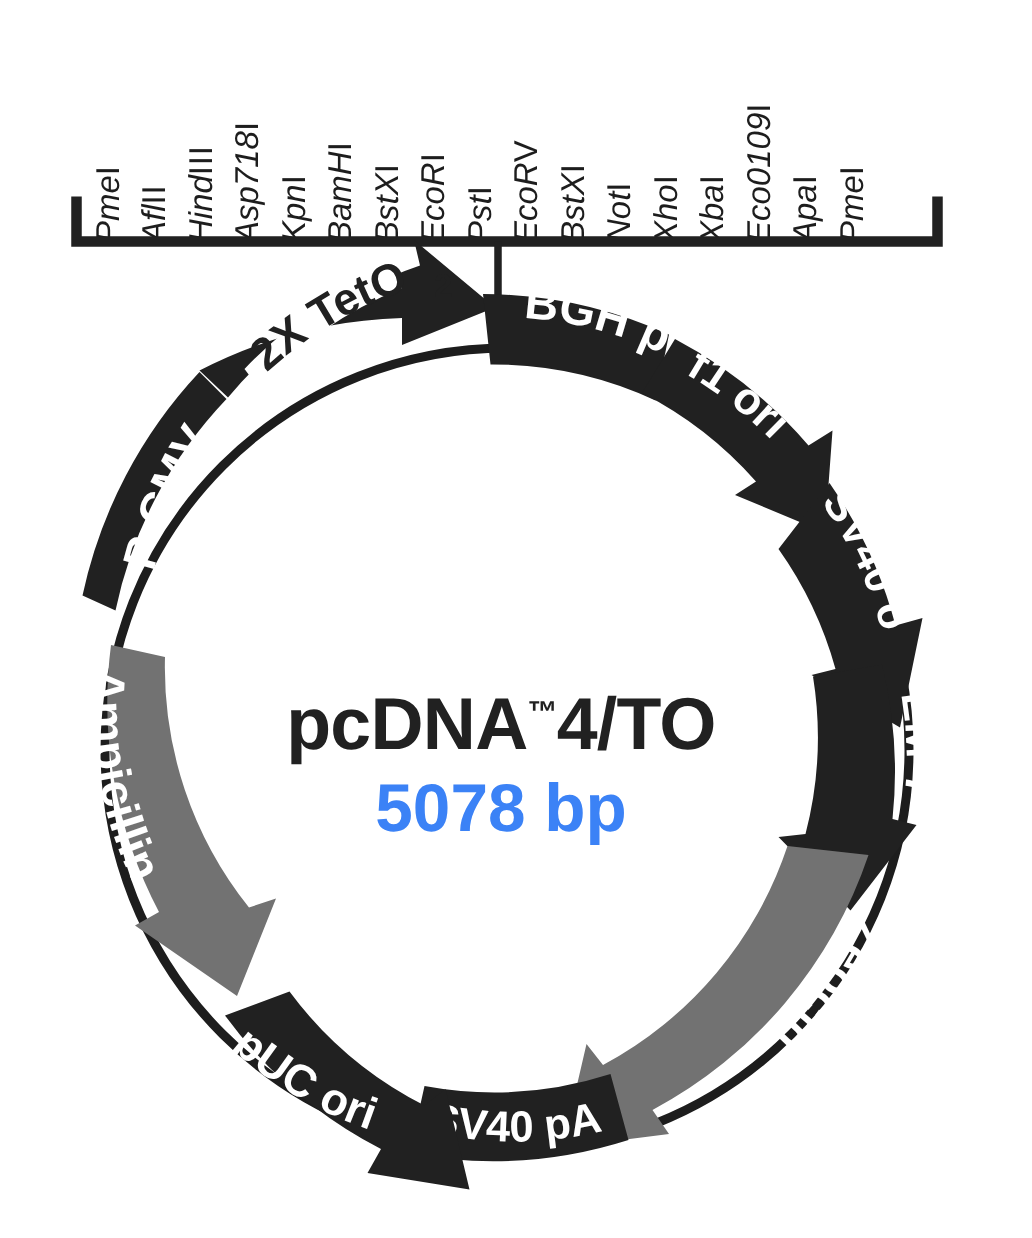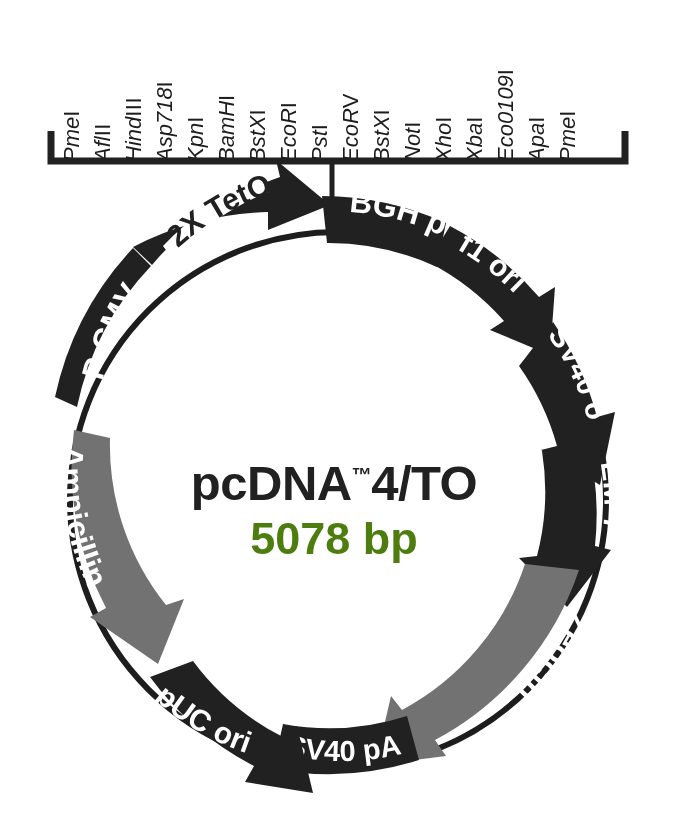--- a/index.html
+++ b/index.html
@@ -33,21 +33,21 @@
     text-align:center;pointer-events:none;
   }
   .centre .t1{
     font-family:"Liberation Sans", sans-serif;
     font-weight:bold;font-size:49px;color:#212121;letter-spacing:-0.5px;
     white-space:nowrap;
   }
   .centre .tm{font-size:20px;vertical-align:18px;font-weight:bold;}
   .centre .t2{
     font-family:"Liberation Sans", sans-serif;
-    font-weight:bold;font-size:45px;color:#4d7c0f;margin-top:2px;
+    font-weight:bold;font-size:45px;color:#3b82f6;margin-top:2px;
   }
   svg text{font-family:"Liberation Sans", sans-serif;font-weight:bold;}
 </style>
 </head>
 <body>
 
 <div id="stage">
 
   <div class="mcs-list">
     <div class="enz" style="left:83px;bottom:8px;">

